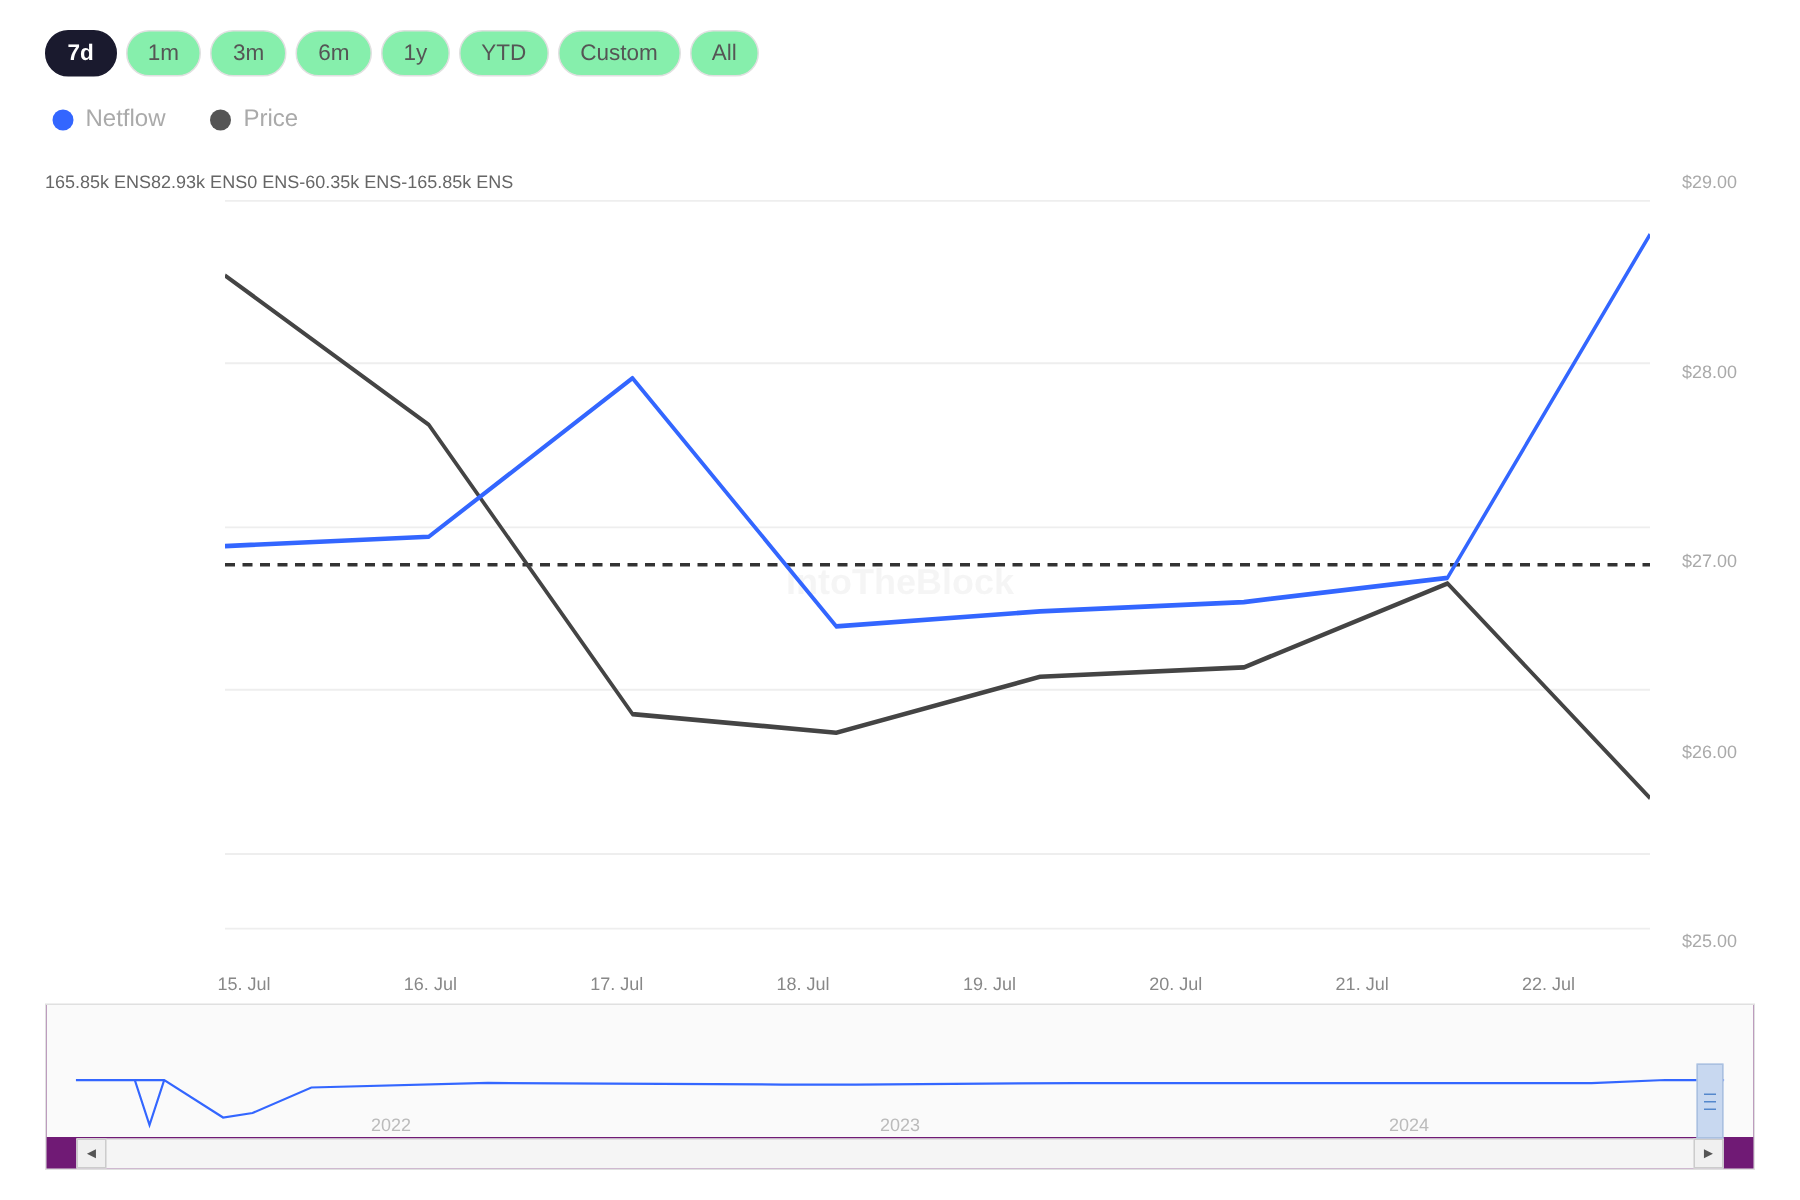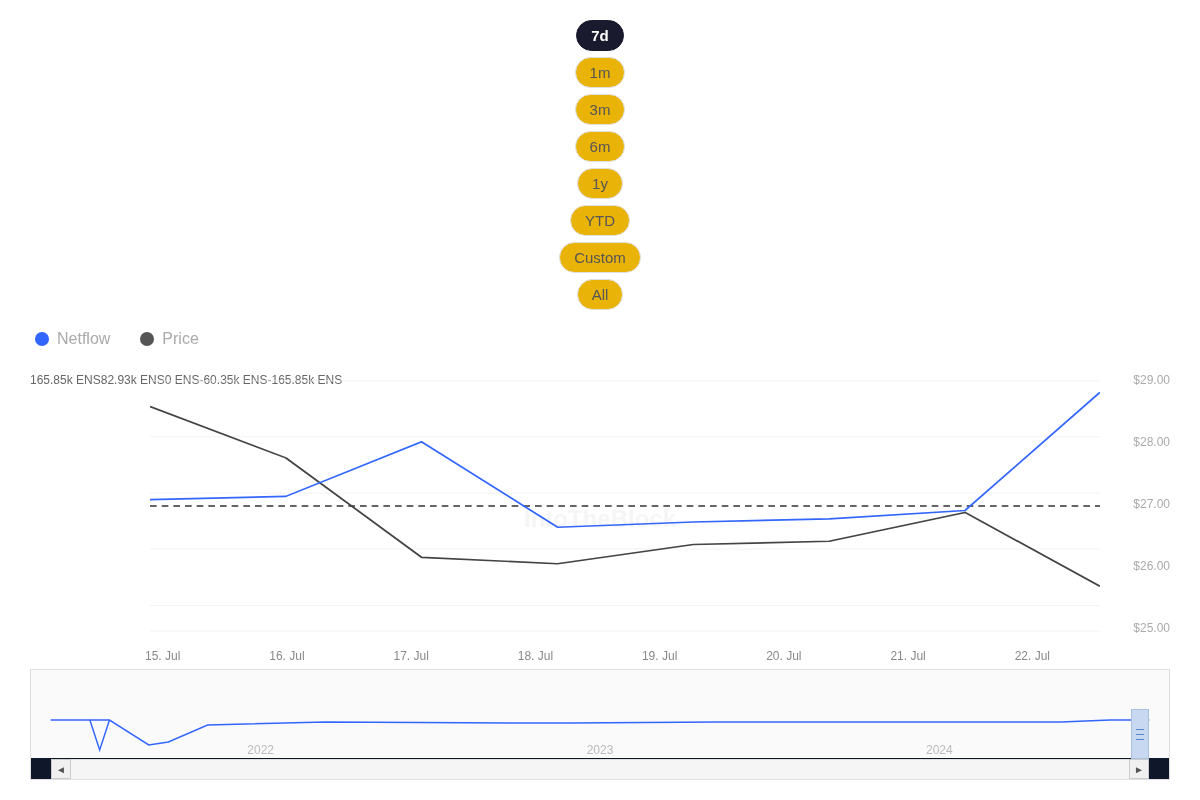--- a/index.html
+++ b/index.html
@@ -18,28 +18,27 @@
       display: flex;
       flex-direction: column;
     }
 
     
     .time-range-bar {
       display: flex;
       align-items: center;
       gap: 6px;
       margin-bottom: 20px;
-      flex-direction: column;
     }
 
     .time-btn {
       padding: 6px 14px;
       border-radius: 20px;
       border: 1px solid #e0e0e0;
-      background: #eab308;
+      background: #86efac;
       font-size: 15px;
       font-weight: 500;
       cursor: pointer;
       color: #555;
     }
 
     .time-btn.active {
       background: #1a1a2e;
       color: #fff;
       border-color: #1a1a2e;
@@ -110,21 +109,21 @@
 
     .y-label-left {
       font-size: 12px;
       color: #666;
       white-space: nowrap;
     }
 
     
     .y-axis-right {
       position: absolute;
-      right: 0;
+      right: 12px;
       top: 0;
       bottom: 30px;
       width: 70px;
       display: flex;
       flex-direction: column;
       justify-content: space-between;
       padding: 5px 0;
       text-align: right;
       gap: 48px;
     }
@@ -144,21 +143,21 @@
       color: #888;
       height: 25px;
     }
 
     
     .mini-chart-area {
       height: 110px;
       border: 1px solid #e0e0e0;
       border-top: none;
       position: relative;
-      background: #0f172a;
+      background: #701a75;
       margin-top: 0;
     }
 
     .mini-chart-svg {
       width: 100%;
       height: 100%;
     }
 
     
     .nav-btn-left, .nav-btn-right {

